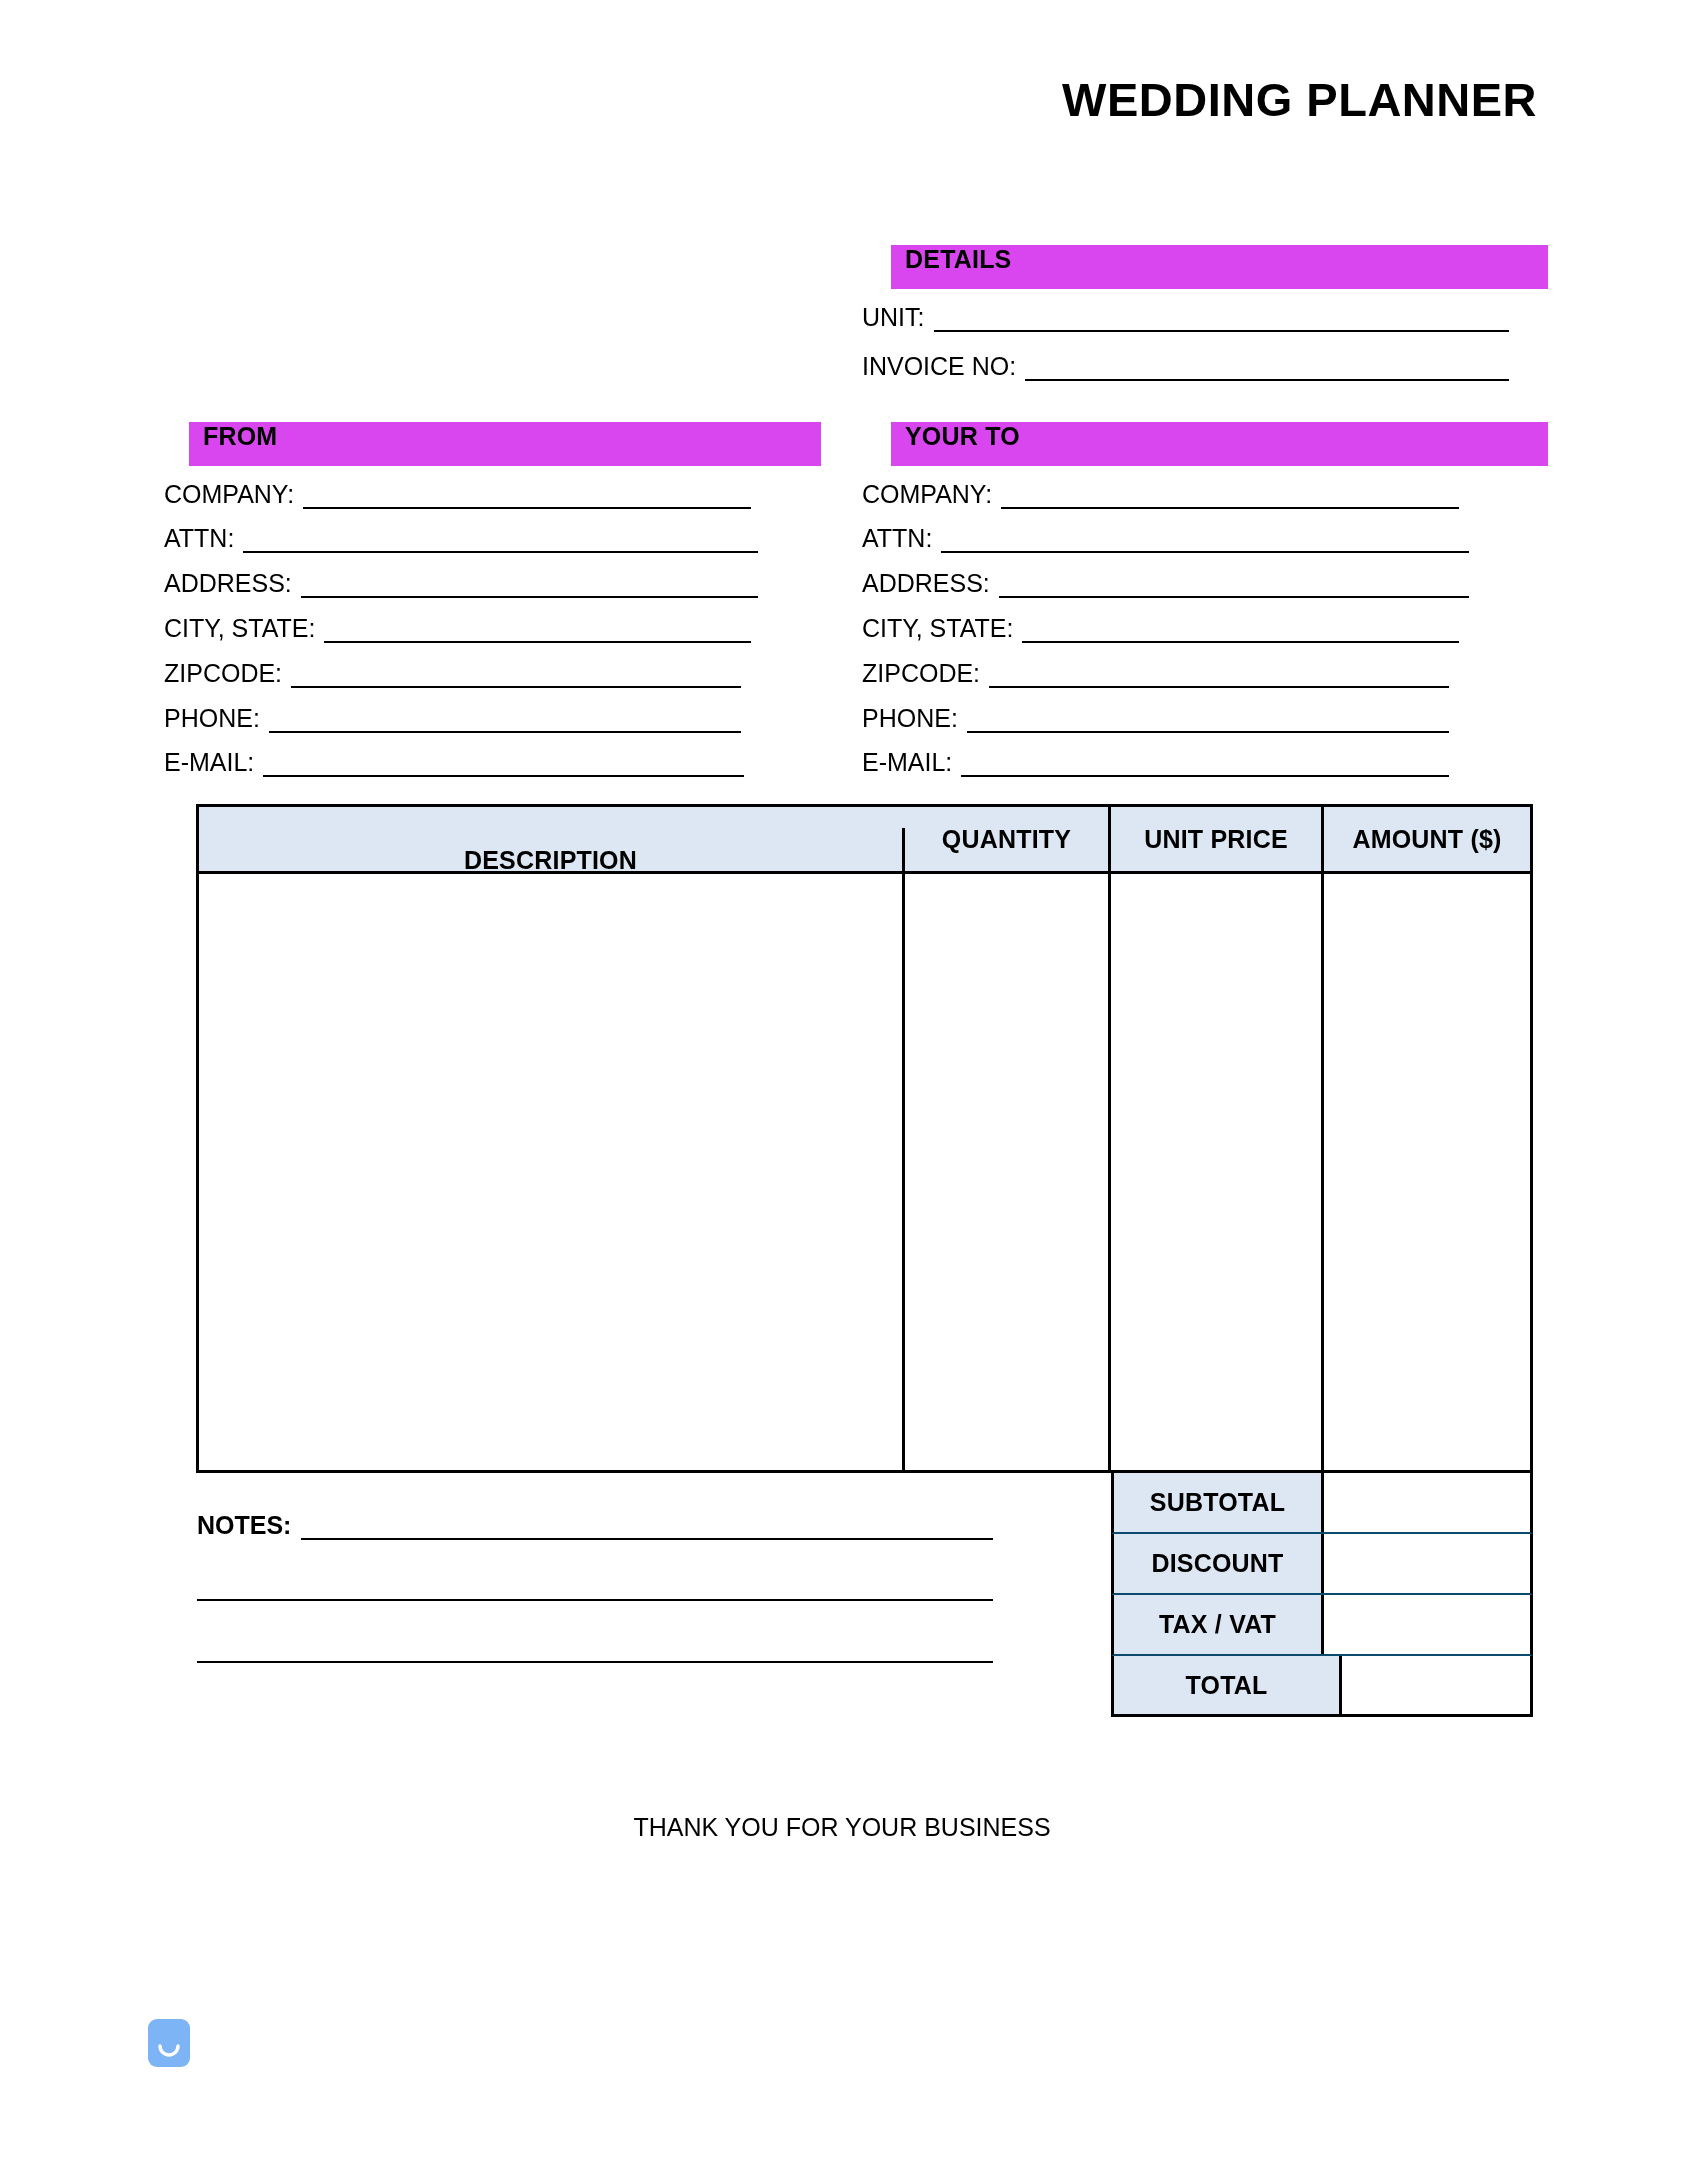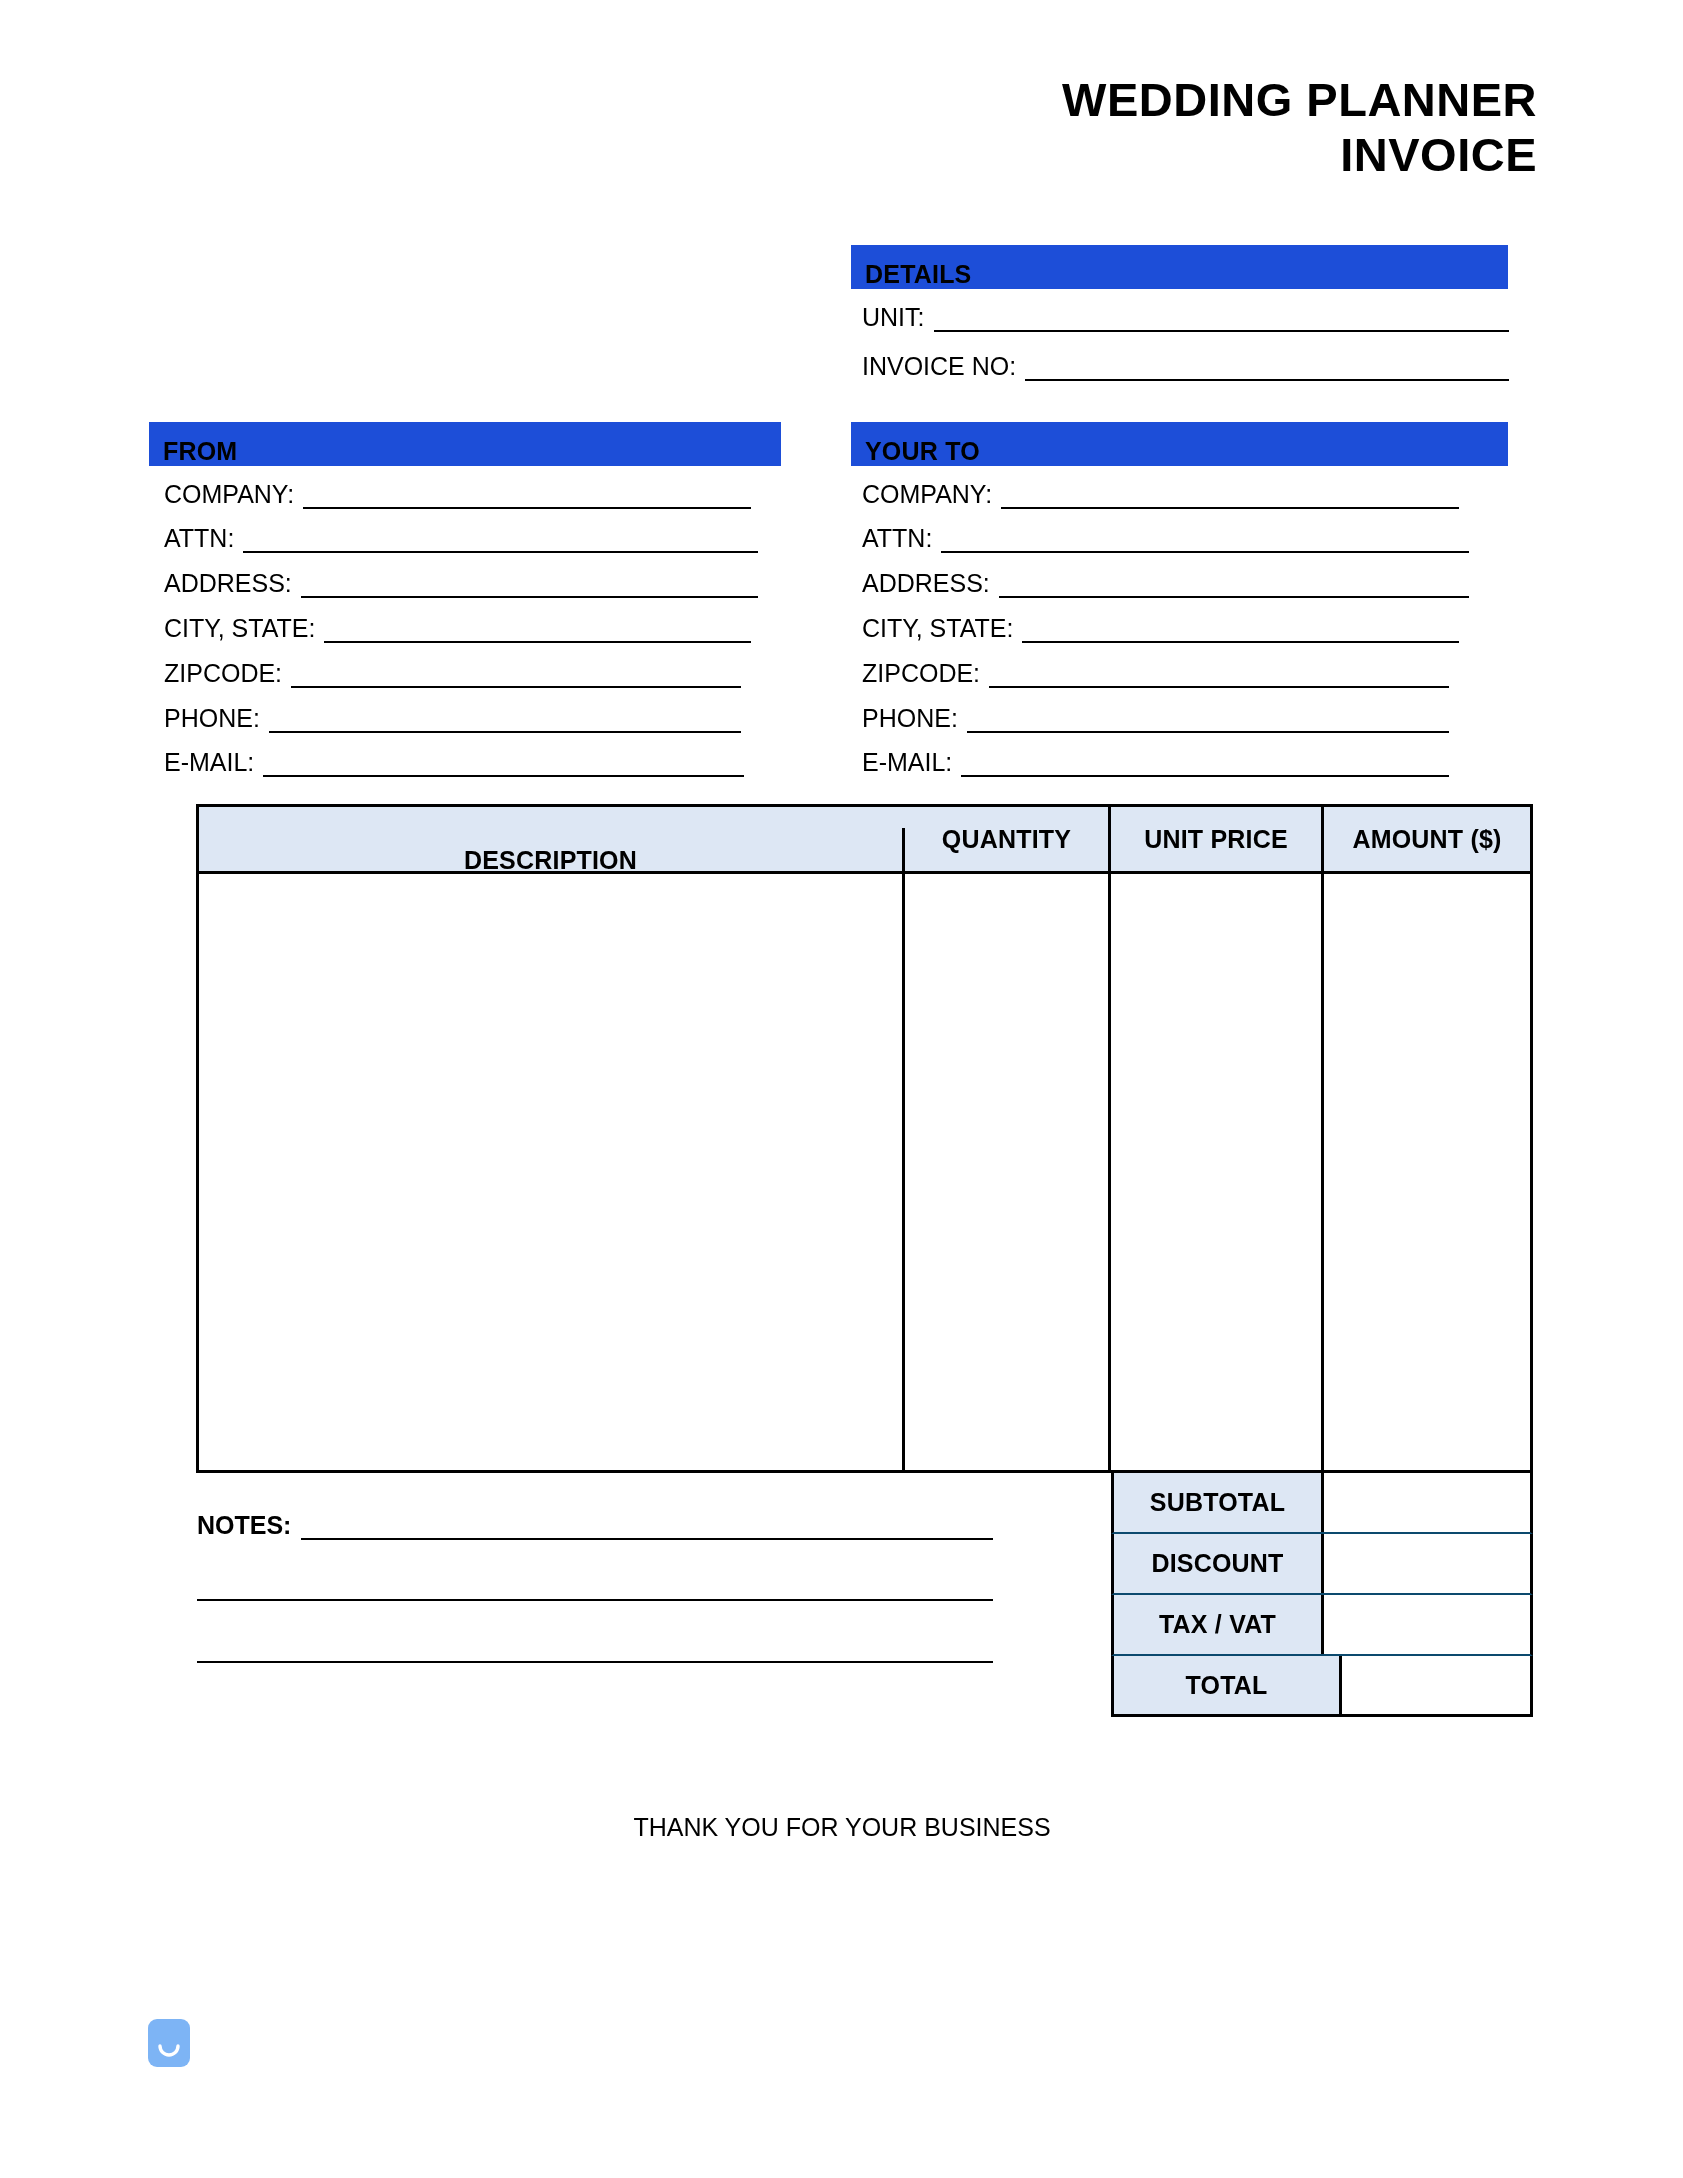--- a/index.html
+++ b/index.html
@@ -33,24 +33,25 @@
     font-size: 47px;
     font-weight: bold;
     letter-spacing: 0.5px;
     line-height: 1.18;
     white-space: nowrap;
   }
 
   
   .bar {
     position: absolute;
-    background: #1d4ed8;
-    box-sizing: border-box;
-    display: flex;
-    align-items: flex-end;
+    background: #d946ef;
+    box-sizing: border-box;
+    display: flex;
+    align-items: flex-start;
+    margin-left: 40px;
   }
   .bar-label {
     font-size: 25px;
     font-weight: bold;
     padding-left: 14px;
     letter-spacing: 0.2px;
   }
 
   
   .field {
@@ -183,21 +184,20 @@
     border-radius: 9px;
   }
 </style>
 </head>
 <body>
 
 <div class="page">
 
   <div class="title-block">
     <div class="title-line">WEDDING PLANNER</div>
-    <div class="title-line">INVOICE</div>
   </div>
 
   <div class="bar" style="left:851px; top:245px; width:657px; height:44px;">
     <span class="bar-label">DETAILS</span>
   </div>
 
   <div class="field" style="left:862px; top:294px; width:647px; height:38px;">
     <span class="field-label">UNIT:</span>
     <span class="field-rule"></span>
   </div>

